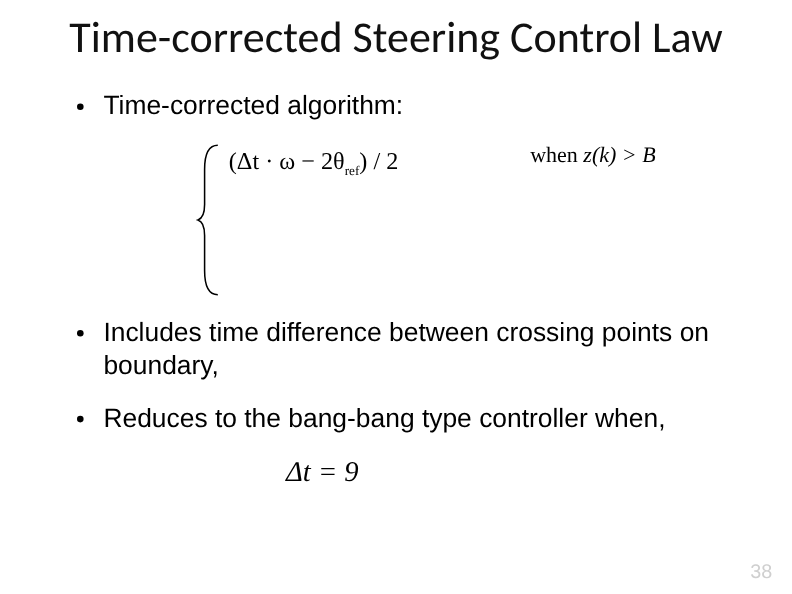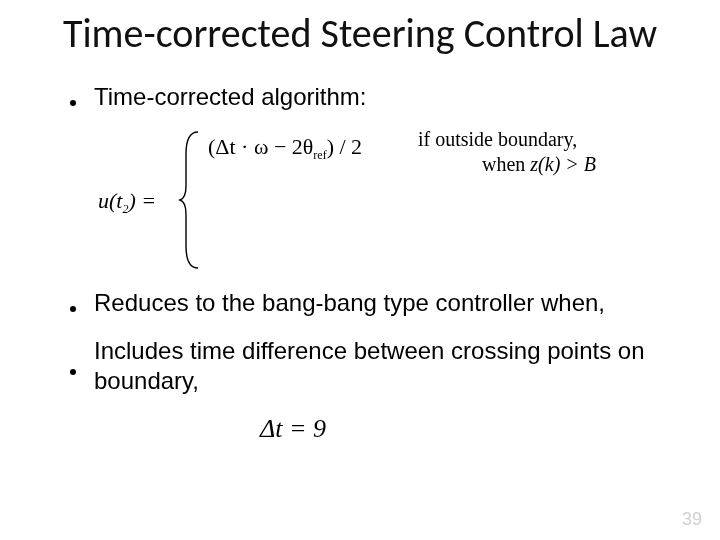--- a/index.html
+++ b/index.html
@@ -26,21 +26,21 @@
     text-align: center;
     line-height: 1.1;
     padding: 12px 40px 0 40px;
     color: #111;
   }
   .bullets {
     padding: 8px 50px 0 70px;
   }
   .bullet {
     display: flex;
-    align-items: center;
+    align-items: flex-start;
     font-size: 24px;
     margin: 18px 0;
     line-height: 1.25;
   }
   .bullet .dot {
     width: 6px;
     height: 6px;
     background: #000;
     border-radius: 50%;
     margin-top: 12px;
@@ -122,56 +122,52 @@
 
   <div class="bullets">
 
     <div class="bullet">
       <div class="dot"></div>
       <div class="btext">Time-corrected algorithm:</div>
     </div>
 
     <div class="eqblock">
 
-      <div class="ut2">
-        <span class="it">u</span><span>(t</span><span class="sub">2</span><span>) =</span>
-      </div>
 
       <div class="brace">
         <svg viewBox="0 0 26 140" preserveAspectRatio="none">
           <path d="M20 2 Q8 2 8 24 L8 56 Q8 68 2 70 Q8 72 8 84 L8 116 Q8 138 20 138" fill="none" stroke="#000" stroke-width="1.4"></path>
         </svg>
       </div>
 
       <div class="case case1">
         <span class="expr">
           <span>(Δt · ω − 2θ</span><span class="sub">ref</span><span>) / 2</span>
         </span>
         <span class="cond">
-          <div>if outside boundary,</div>
           <div class="line2">
             <span>when </span><span class="it">z(k) &gt; B</span>
           </div>
         </span>
       </div>
 
 
     </div>
 
     <div class="bullet">
       <div class="dot"></div>
-      <div class="btext">Reduces to the bang-bang type controller when,</div>
+      <div class="btext">Includes time difference between crossing points on boundary,</div>
     </div>
 
     <div class="bullet">
       <div class="dot"></div>
-      <div class="btext">Includes time difference between crossing points on boundary,</div>
+      <div class="btext">Reduces to the bang-bang type controller when,</div>
     </div>
 
     <div class="dt0">
       <span class="it">Δt = 9</span>
     </div>
 
   </div>
 
-  <div class="pagenum">39</div>
+  <div class="pagenum">38</div>
 
 </div>
 
 </body></html>

